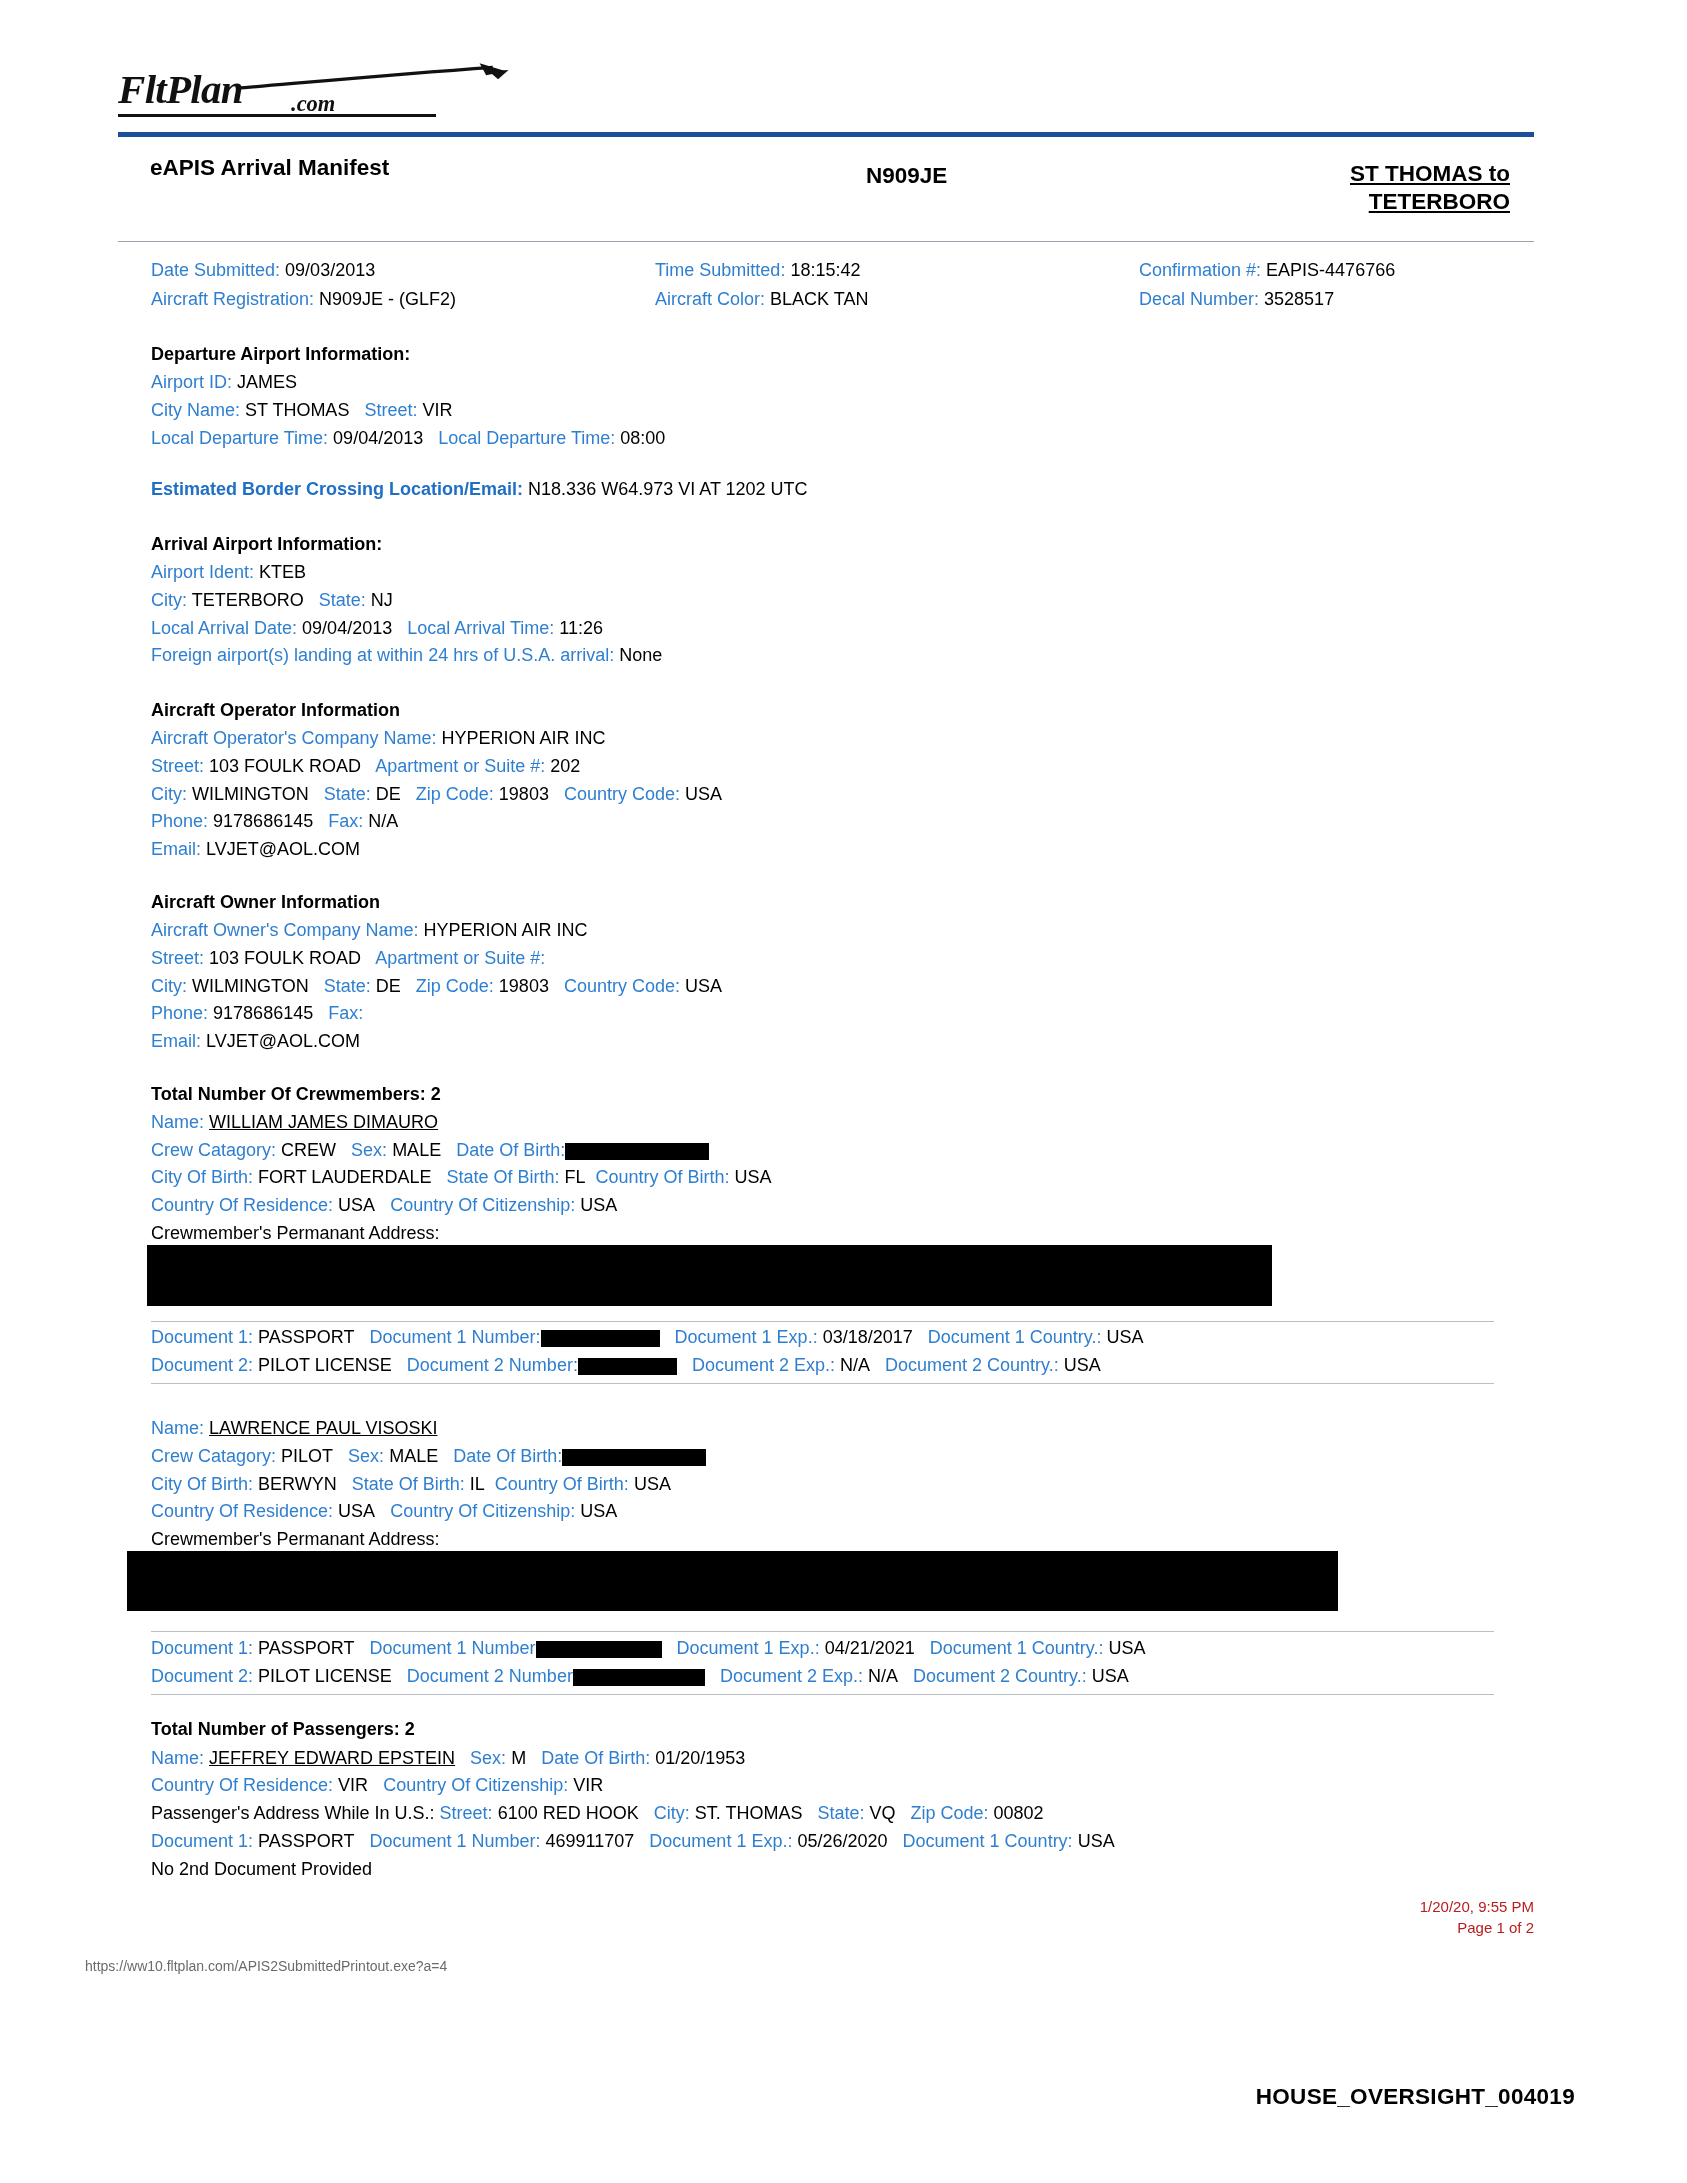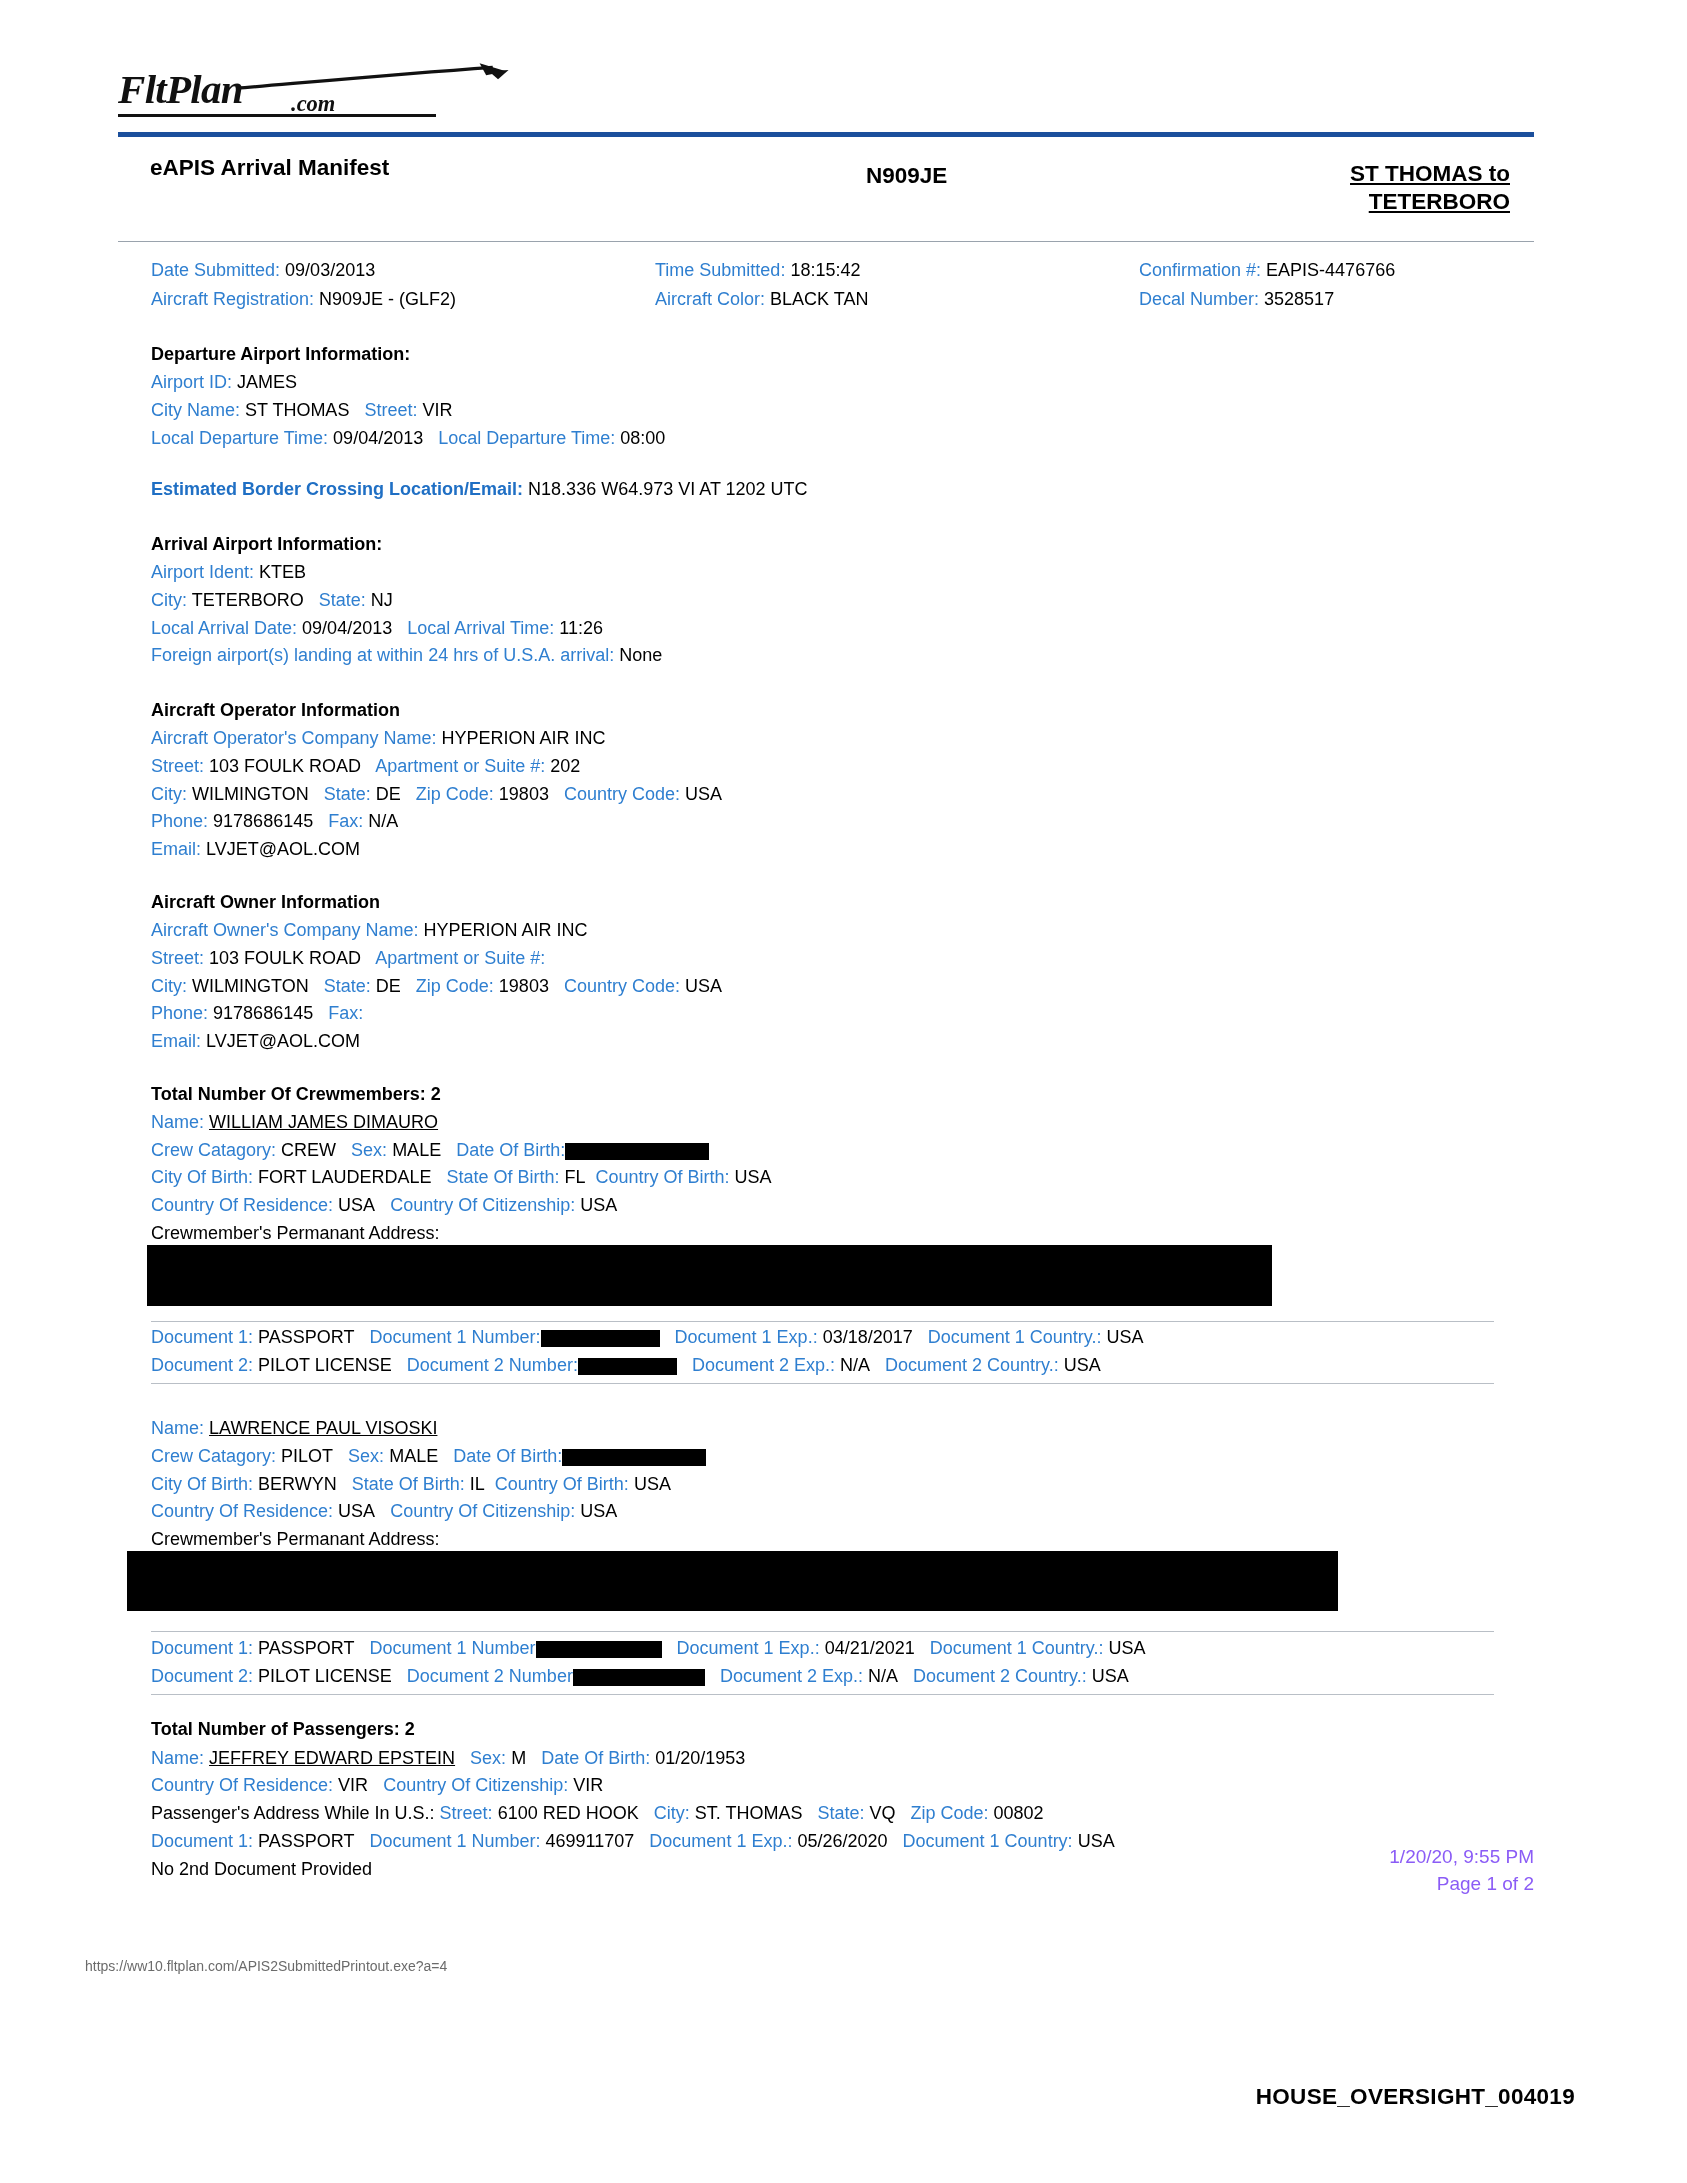--- a/index.html
+++ b/index.html
@@ -140,23 +140,23 @@
   .footer-left {
     position: absolute;
     left: 85px;
     top: 1958px;
     font-size: 14px;
     color: #6b6b6b;
   }
   .footer-right {
     position: absolute;
     right: 153px;
-    top: 1844px;
-    font-size: 19px;
-    color: #8b5cf6;
+    top: 1896px;
+    font-size: 15px;
+    color: #b91c1c;
     text-align: right;
     line-height: 1.4;
   }
   .bates {
     position: absolute;
     right: 112px;
     top: 2084px;
     font-size: 22.5px;
     font-weight: bold;
     color: #000;

